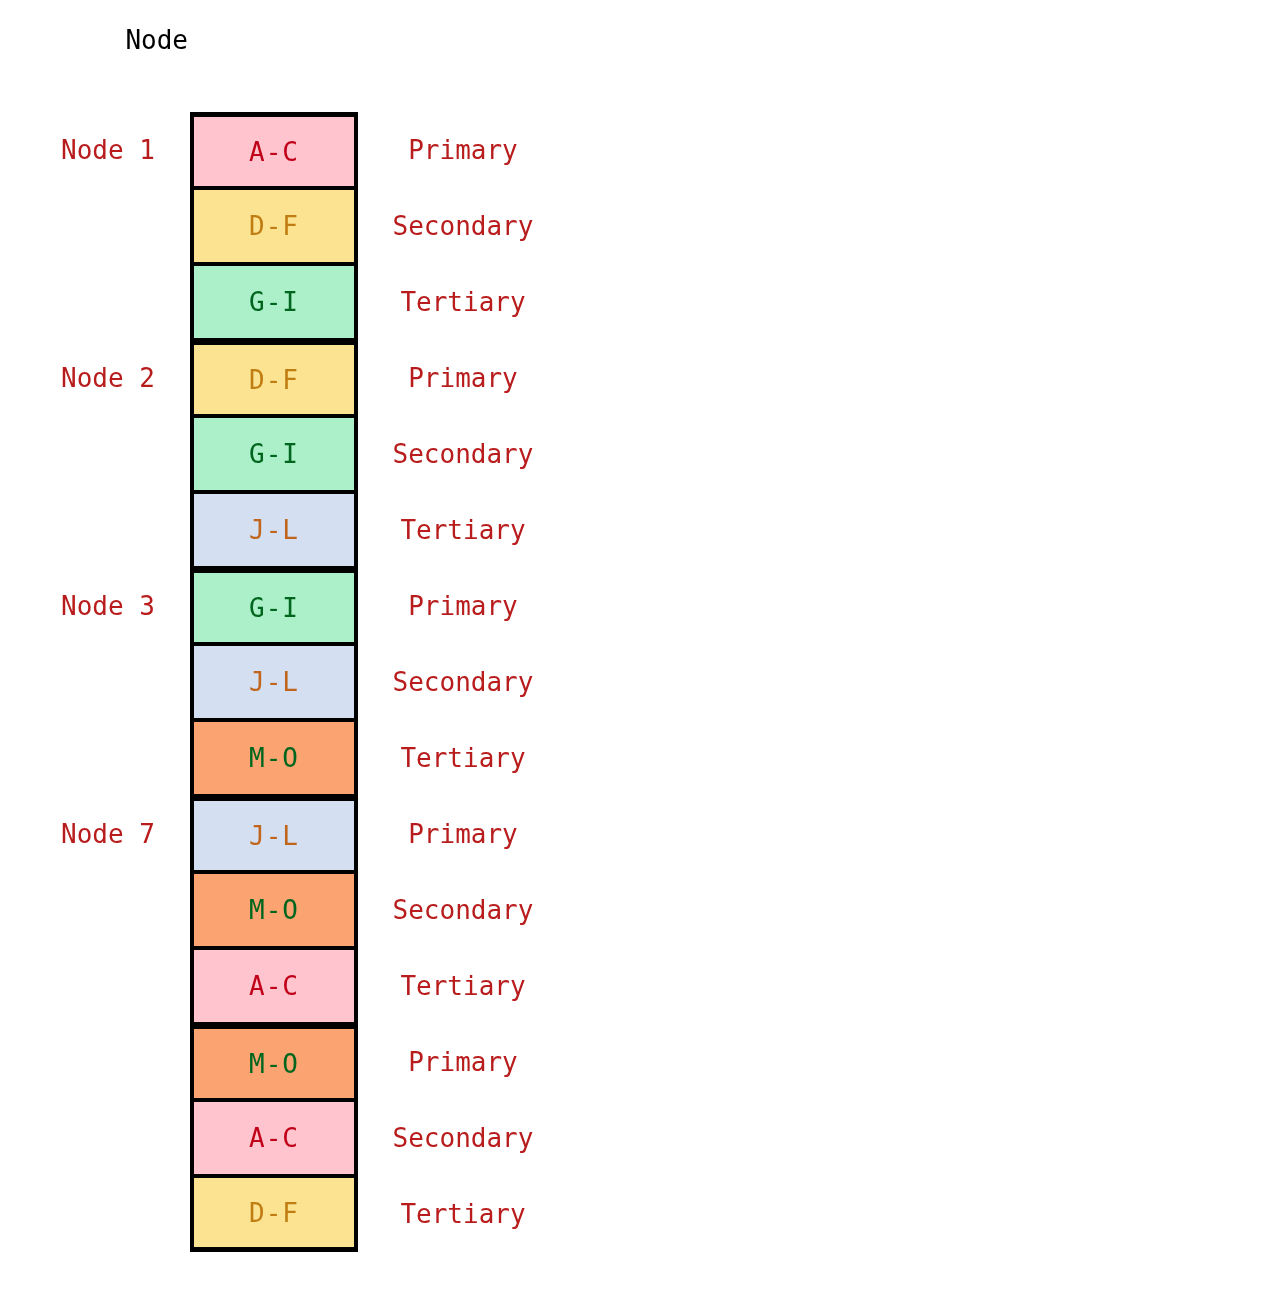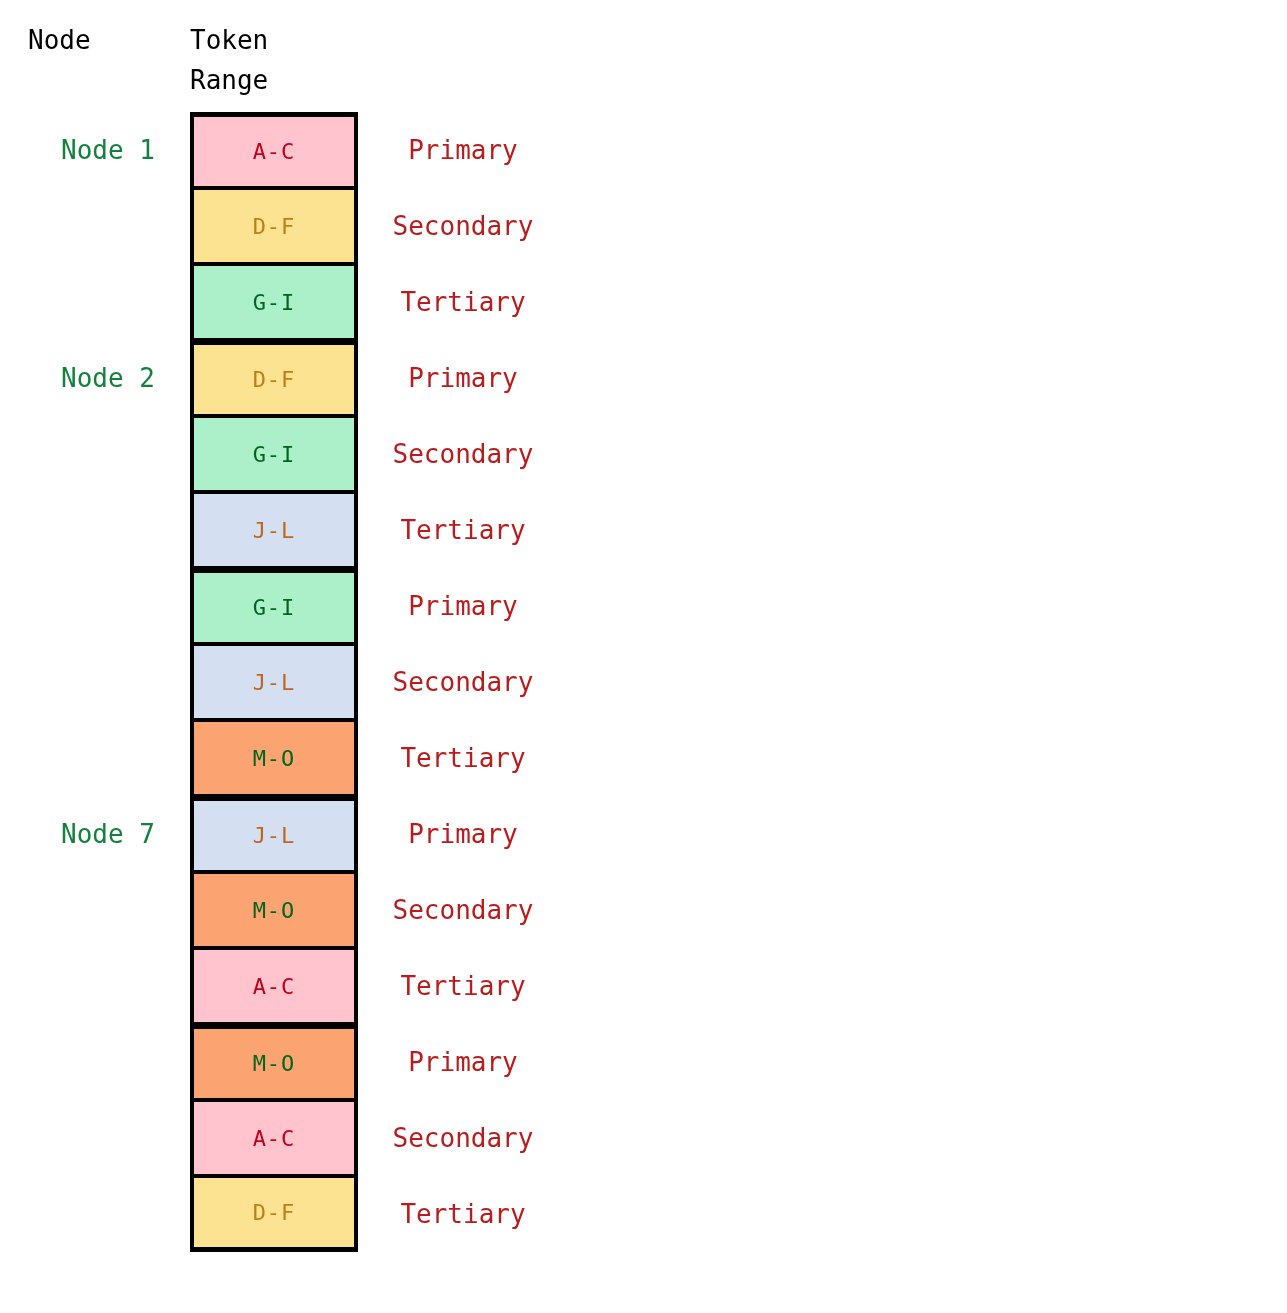--- a/index.html
+++ b/index.html
@@ -26,21 +26,21 @@
     position: absolute;
     top: 0;
     left: 0;
     width: 1287px;
     height: 110px;
   }
   .hdr {
     position: absolute;
     font-size: 26px;
     line-height: 40px;
-    text-align: left;
+    text-align: right;
     white-space: pre-line;
     color: #000;
   }
   .hdr-node      { left: 28px;  top: 20px;  width: 160px; }
   .hdr-token     { left: 190px; top: 20px;  width: 168px; }
   .hdr-directory { left: 370px; top: 20px;  width: 186px; }
 
   
   .rows {
     position: absolute;
@@ -56,38 +56,38 @@
   .node-label {
     position: absolute;
     left: 28px;
     top: 0;
     width: 160px;
     height: 76px;
     display: flex;
     align-items: center;
     justify-content: center;
     font-size: 26px;
-    color: #15803d;
+    color: #b91c1c;
   }
 
   .token-cell {
     position: absolute;
     left: 190px;
     top: 0;
     width: 168px;
     height: 76px;
     box-sizing: border-box;
     border-left: 4px solid #000;
     border-right: 4px solid #000;
     border-top: 2px solid #000;
     border-bottom: 2px solid #000;
     display: flex;
     align-items: center;
     justify-content: center;
-    font-size: 22px;
+    font-size: 26px;
     letter-spacing: 1px;
   }
   
   .row.group-start .token-cell { border-top: 5px solid #000; }
   
   .row.last-row .token-cell { border-bottom: 5px solid #000; }
 
   .dir-label {
     position: absolute;
     left: 370px;
@@ -101,22 +101,20 @@
     color: #b91c1c;
   }
 </style>
 </head>
 <body>
 
 <div class="diagram">
 
   <div class="headers">
     <div class="hdr hdr-node">Node</div>
-    <div class="hdr hdr-token">Token
-Range</div>
   </div>
 
   <div class="rows" id="rows-container">
       <div class="row group-start">
         <div class="node-label">Node 1</div>
         <div class="token-cell" style="background-color: rgb(255, 196, 206); color: rgb(192, 0, 24);">A-C</div>
         <div class="dir-label">Primary</div>
       </div>
       <div class="row">
         <div class="node-label"></div>
@@ -137,20 +135,21 @@
         <div class="node-label"></div>
         <div class="token-cell" style="background-color: rgb(171, 240, 200); color: rgb(0, 102, 30);">G-I</div>
         <div class="dir-label">Secondary</div>
       </div>
       <div class="row">
         <div class="node-label"></div>
         <div class="token-cell" style="background-color: rgb(212, 223, 241); color: rgb(192, 102, 28);">J-L</div>
         <div class="dir-label">Tertiary</div>
       </div>
       <div class="row group-start">
+        <div class="node-label">Node 3</div>
         <div class="token-cell" style="background-color: rgb(171, 240, 200); color: rgb(0, 102, 30);">G-I</div>
         <div class="dir-label">Primary</div>
       </div>
       <div class="row">
         <div class="node-label"></div>
         <div class="token-cell" style="background-color: rgb(212, 223, 241); color: rgb(192, 102, 28);">J-L</div>
         <div class="dir-label">Secondary</div>
       </div>
       <div class="row">
         <div class="node-label"></div>

